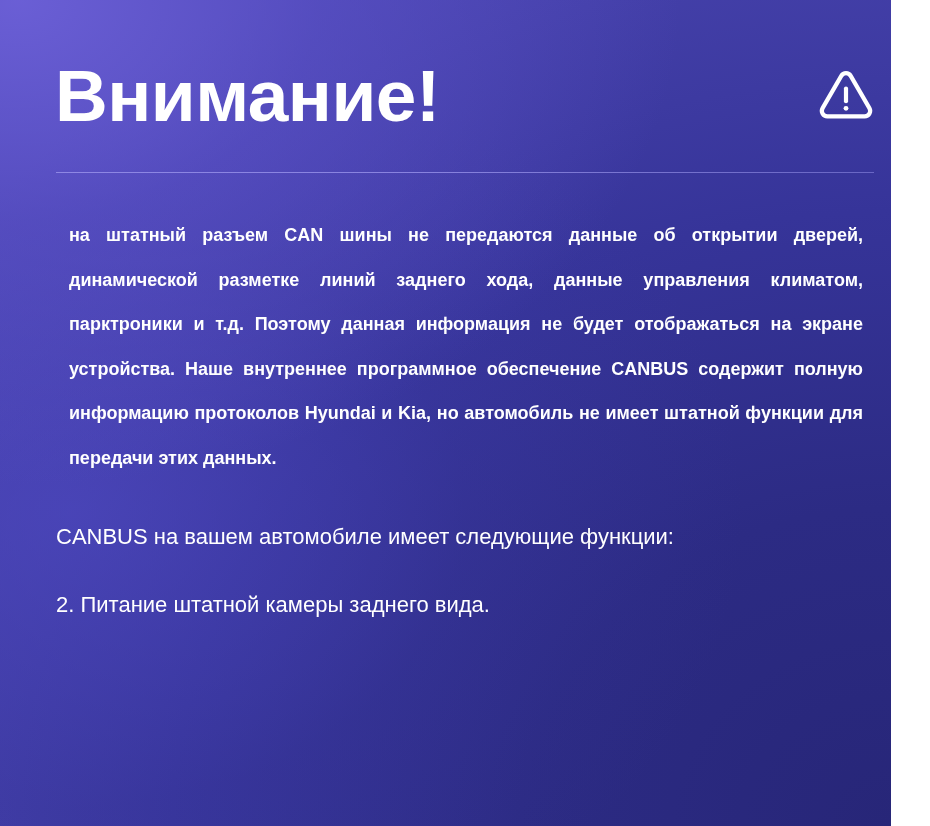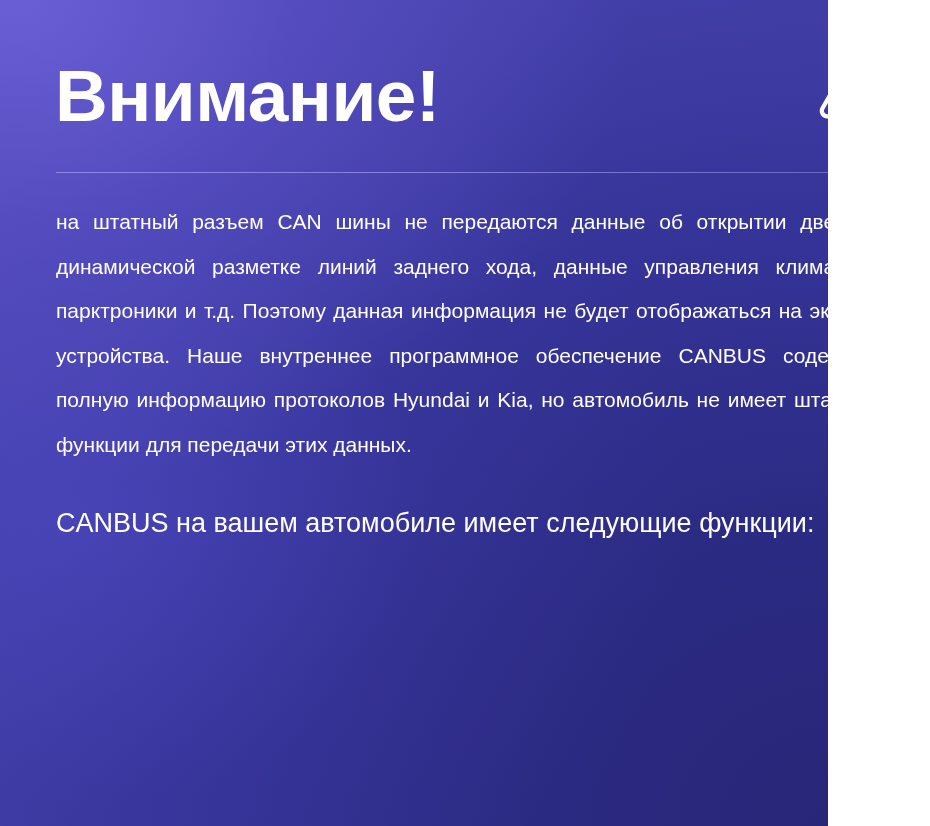--- a/index.html
+++ b/index.html
@@ -8,21 +8,21 @@
   }
   body {
     width: 930px;
     height: 826px;
     overflow: hidden;
     font-family: "Liberation Sans", "DejaVu Sans", sans-serif;
   }
 
   #poster {
     position: relative;
-    width: 828px;
+    width: 891px;
     height: 826px;
     box-sizing: border-box;
     background:
       radial-gradient(120% 95% at 2% 0%, rgba(108,96,215,0.95) 0%, rgba(95,84,205,0.55) 28%, rgba(70,64,175,0.0) 62%),
       radial-gradient(105% 85% at 8% 62%, rgba(80,74,196,0.60) 0%, rgba(66,62,172,0.18) 42%, rgba(50,48,150,0.0) 72%),
       radial-gradient(130% 120% at 100% 100%, #272678 0%, #2c2b84 32%, #363499 62%, #4a45b0 100%),
       linear-gradient(132deg, #5a51bf 0%, #514ab9 22%, #4543ab 46%, #373596 70%, #2d2c85 88%, #29287c 100%);
     overflow: hidden;
   }
 
@@ -70,36 +70,36 @@
 
   
   #content {
     position: absolute;
     left: 56px;
     top: 200px;
     width: 820px;
   }
   .para {
     color: #ffffff;
-    font-size: 21px;
-    font-weight: 400;
+    font-size: 18px;
+    font-weight: 700;
     line-height: 44.5px;
     text-align: justify;
     text-justify: inter-word;
-    margin: 0;
+    margin: 13px;
   }
   .para.block-intro {
     text-align-last: left;
   }
   #features-block {
     margin-top: 34px;
   }
   .feature-line {
     color: #ffffff;
-    font-size: 27px;
+    font-size: 22px;
     font-weight: 400;
     line-height: 45px;
     white-space: nowrap;
     margin-top: 23px;
   }
 </style>
 </head>
 <body>
 
 <div id="poster">
@@ -116,16 +116,17 @@
     </span>
   </div>
 
   <div id="divider"></div>
 
   <div id="content">
     <p class="para block-intro">на штатный разъем CAN шины не передаются данные об открытии дверей, динамической разметке линий заднего хода, данные управления климатом, парктроники и т.д. Поэтому данная информация не будет отображаться на экране устройства. Наше внутреннее программное обеспечение CANBUS содержит полную информацию протоколов Hyundai и Kia, но автомобиль не имеет штатной функции для передачи этих данных.</p>
 
     <div id="features-block">
       <div class="feature-line">CANBUS на вашем автомобиле имеет следующие функции:</div>
+      <div class="feature-line">2. Питание штатной камеры заднего вида.</div>
     </div>
   </div>
 
 </div>
 
 </body></html>

